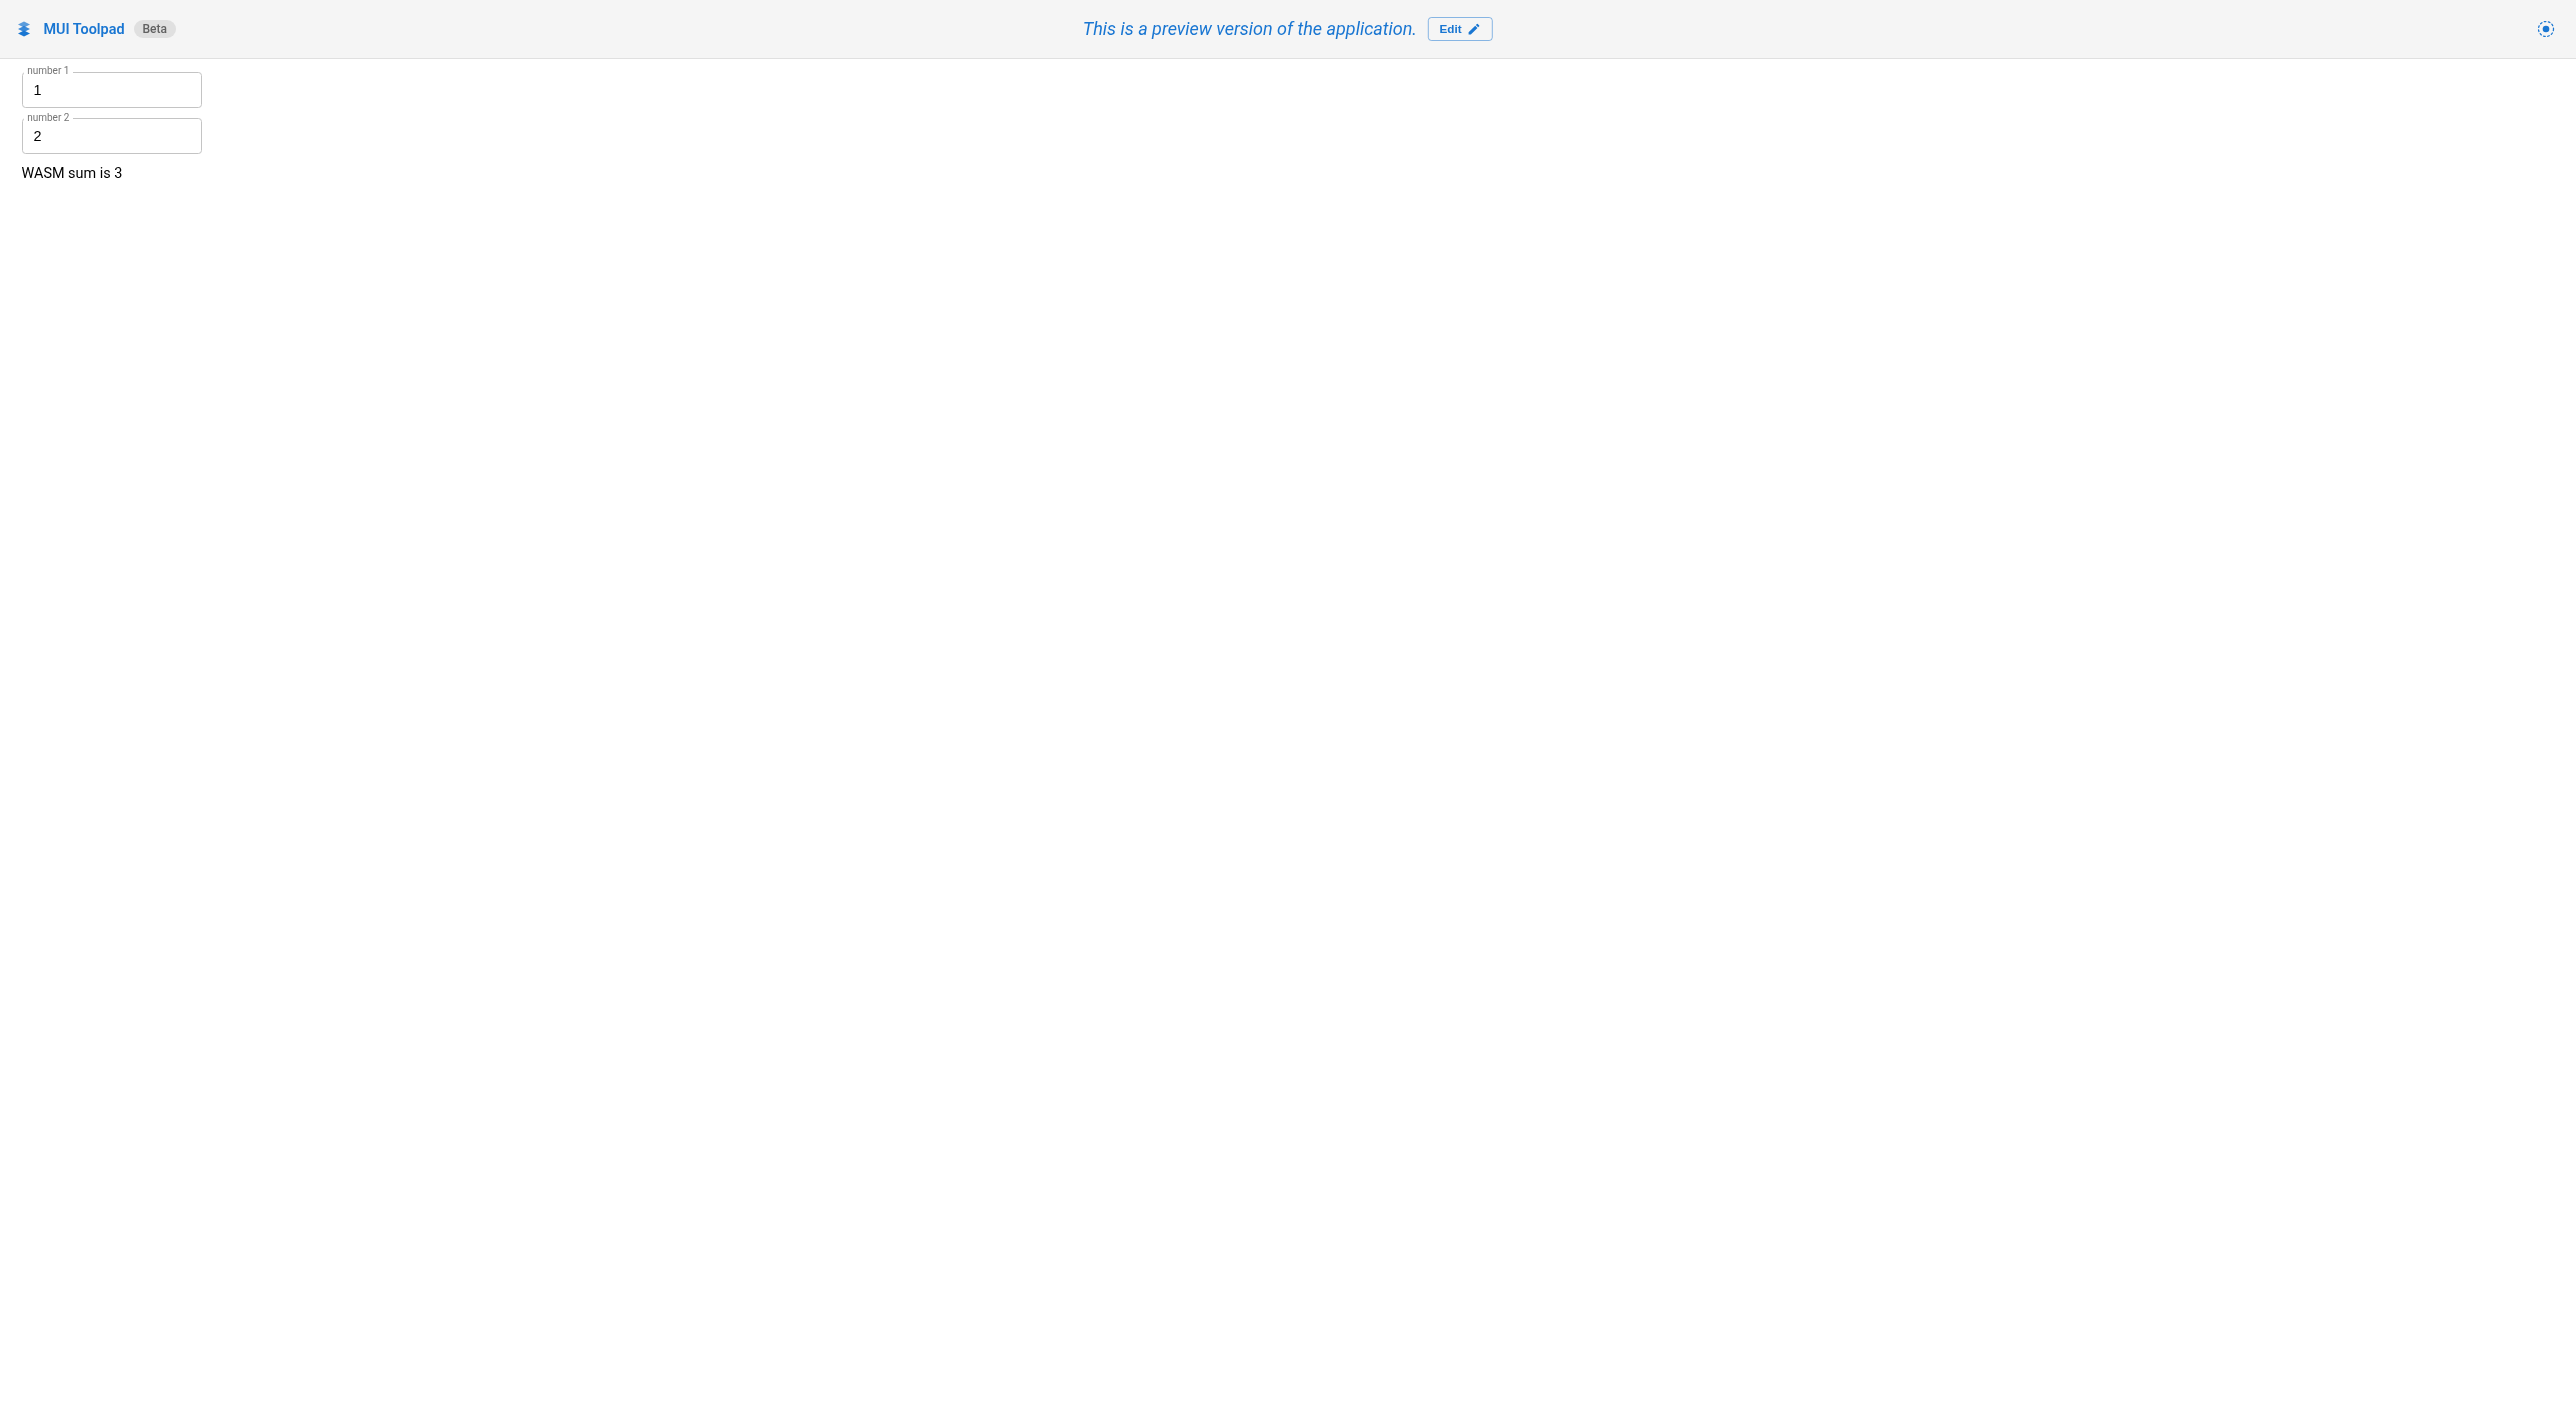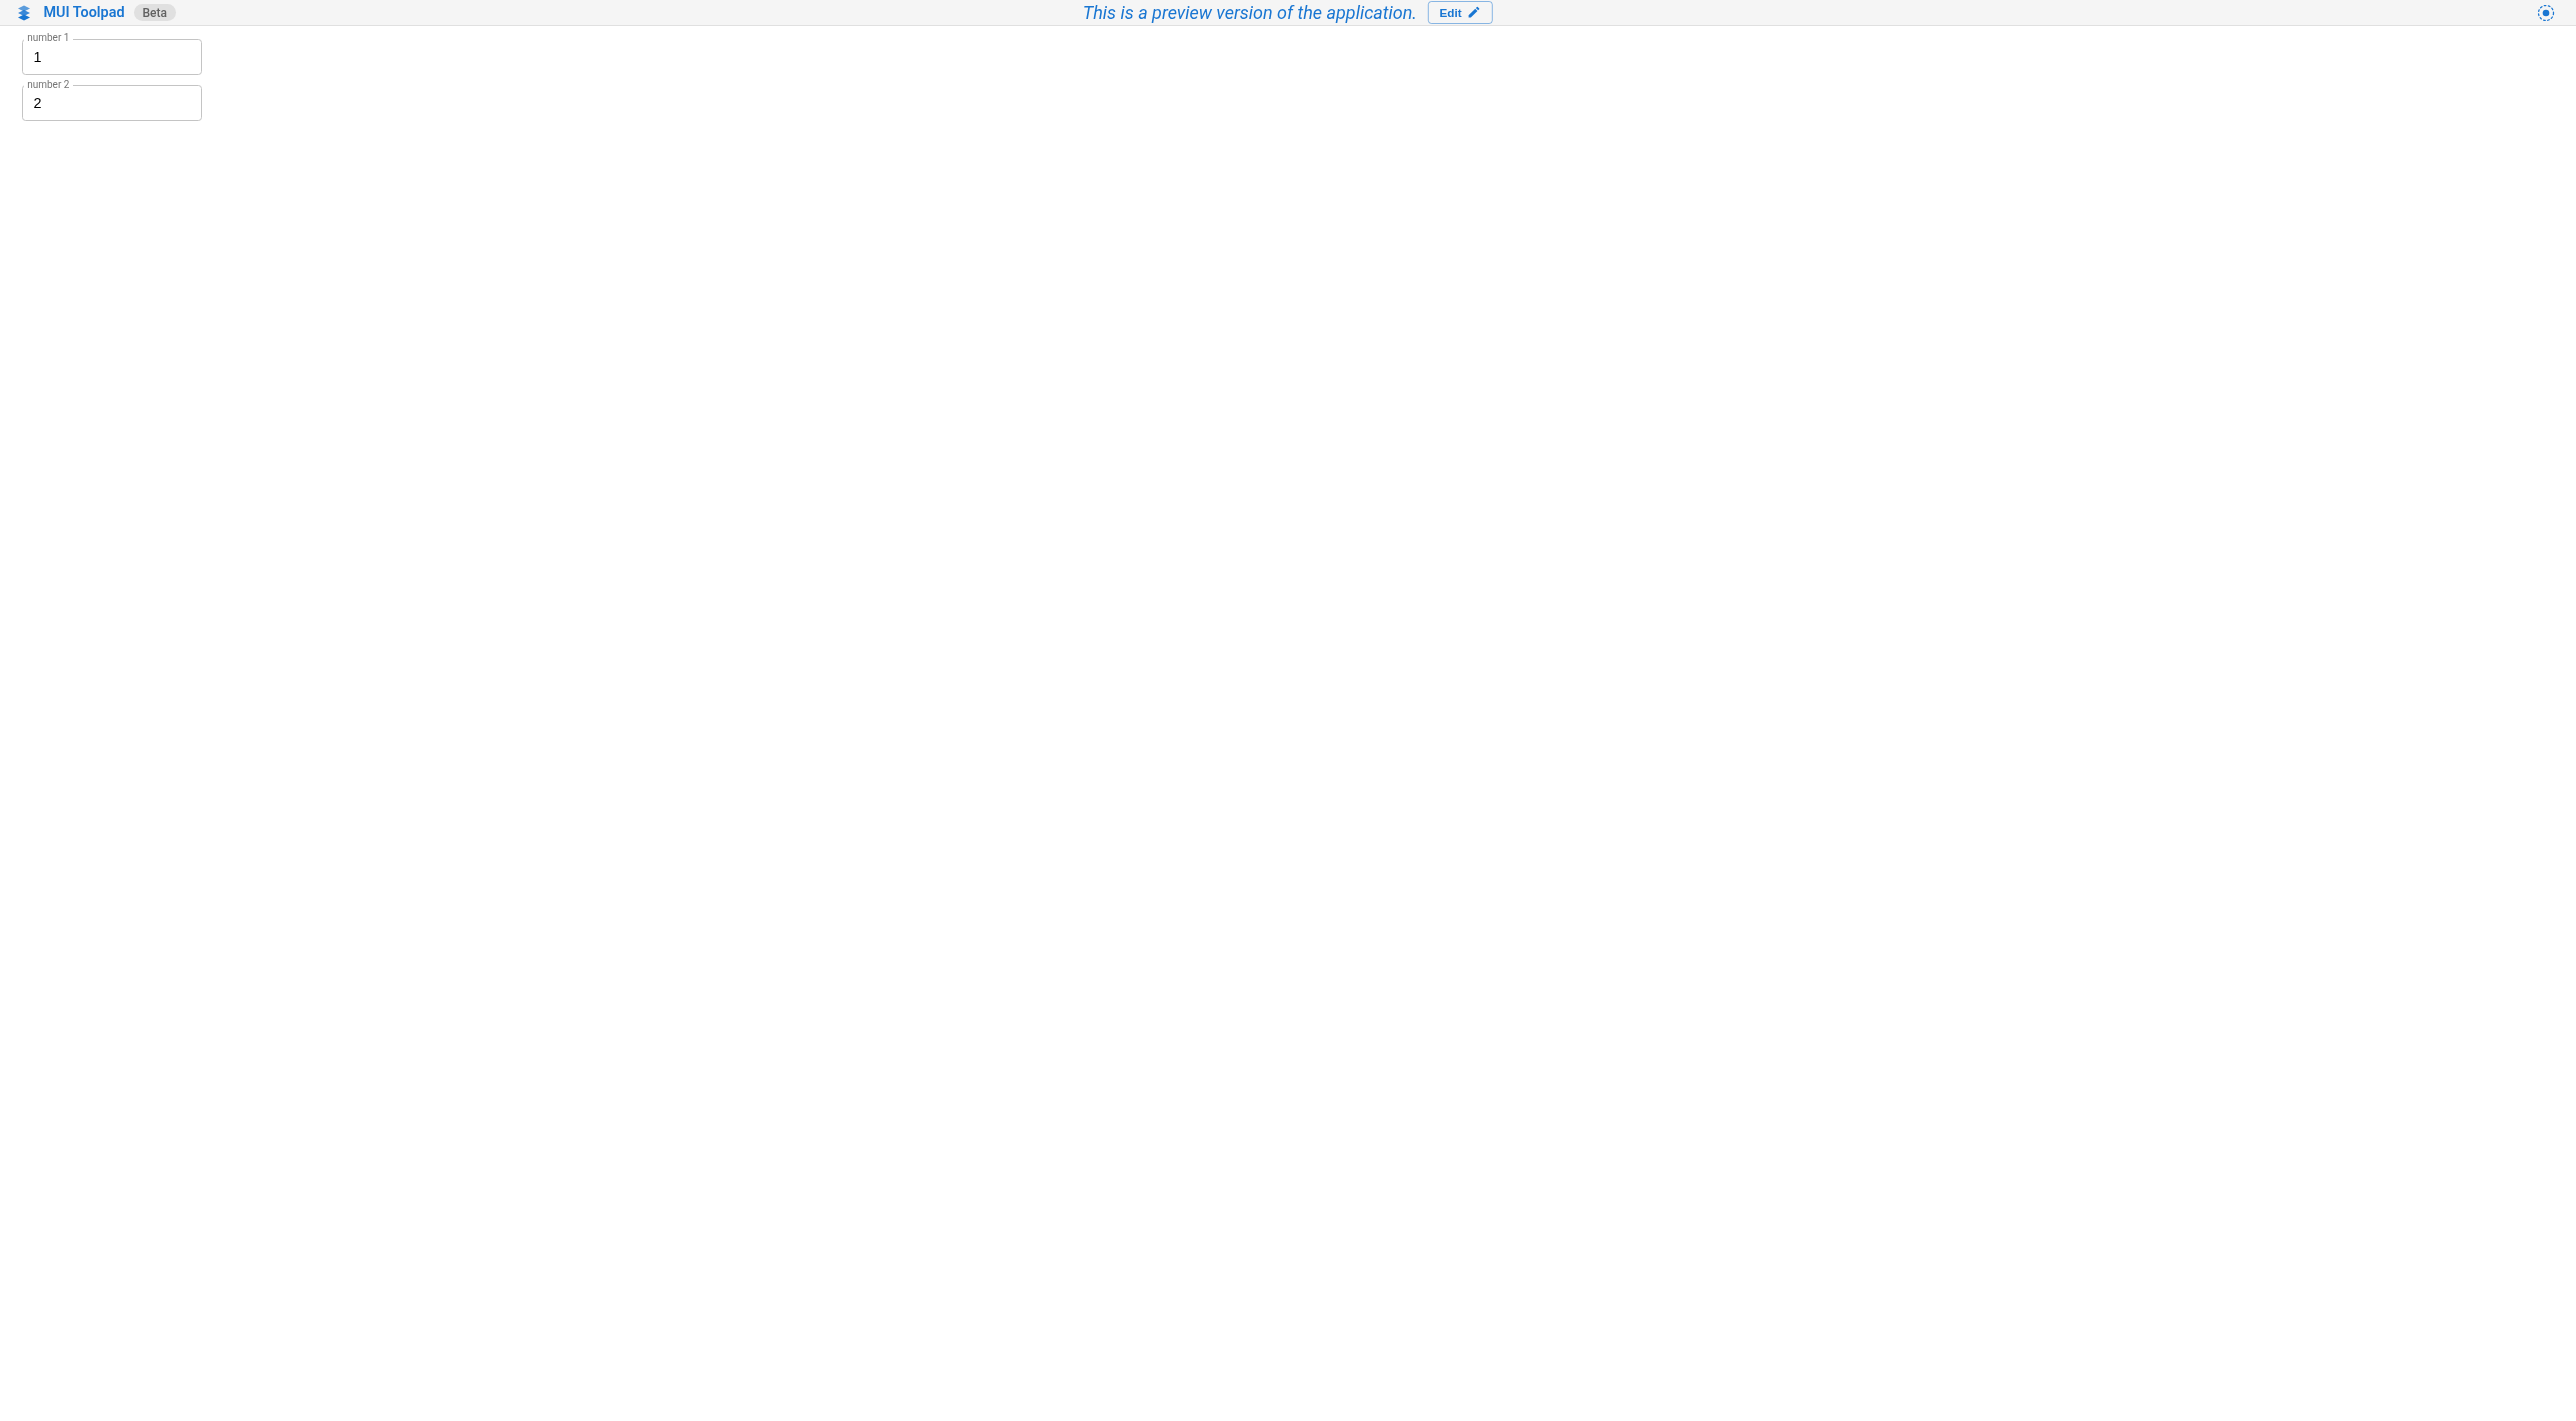--- a/index.html
+++ b/index.html
@@ -8,21 +8,21 @@
       padding: 0;
     }
     body {
       font-family: -apple-system, BlinkMacSystemFont, "Segoe UI", Roboto, "Helvetica Neue", Arial, sans-serif;
       background: #ffffff;
       color: rgba(0, 0, 0, 0.87);
     }
     .header {
       display: flex;
       align-items: center;
-      height: 26px;
+      height: 59px;
       background: #f5f5f5;
       border-bottom: 0.9px solid #e0e0e0;
       padding: 0 14.4px;
       position: relative;
     }
     .header-left {
       display: flex;
       align-items: center;
       gap: 9px;
     }
@@ -194,15 +194,16 @@
 <div class="layout">
   <main class="main">
     <div class="field-wrap">
       <span class="field-label">number 1</span>
       <input type="text" value="1" style="">
     </div>
     <div class="field-wrap">
       <span class="field-label">number 2</span>
       <input type="text" value="2" style="">
     </div>
+    <div class="result-text">WASM sum is 3</div>
   </main>
 </div>
 
 
 </body></html>

